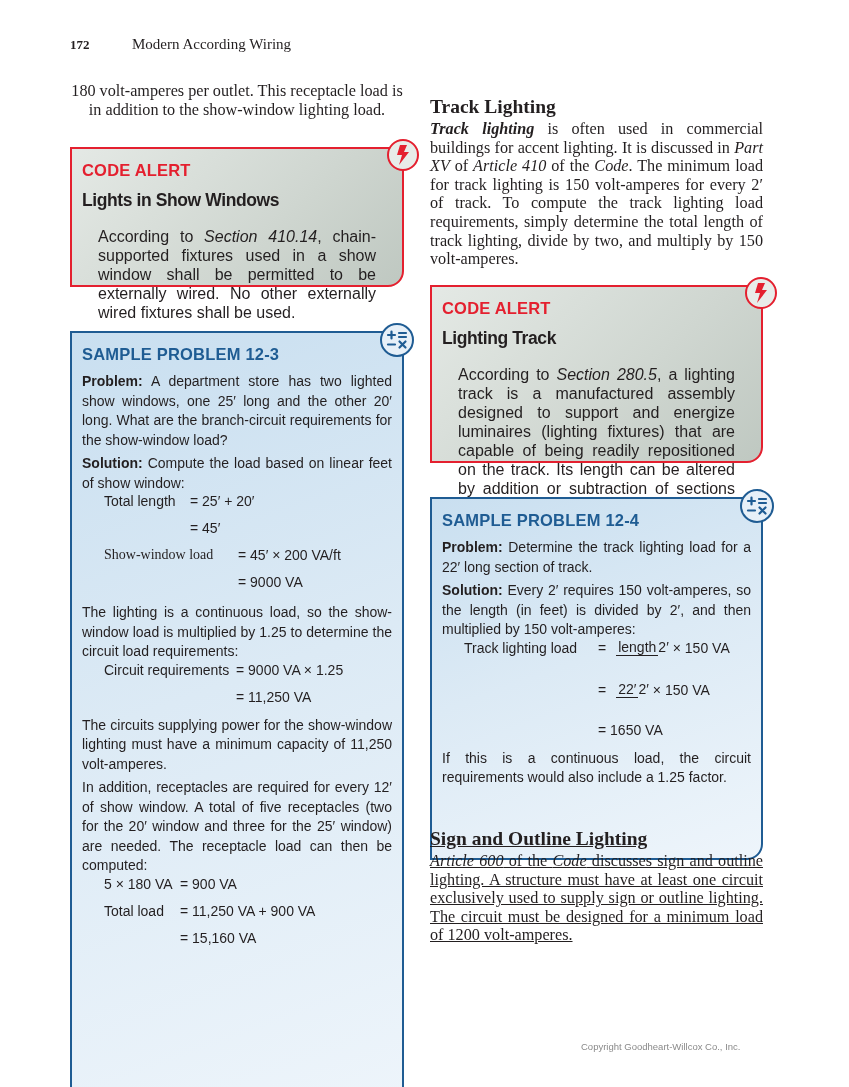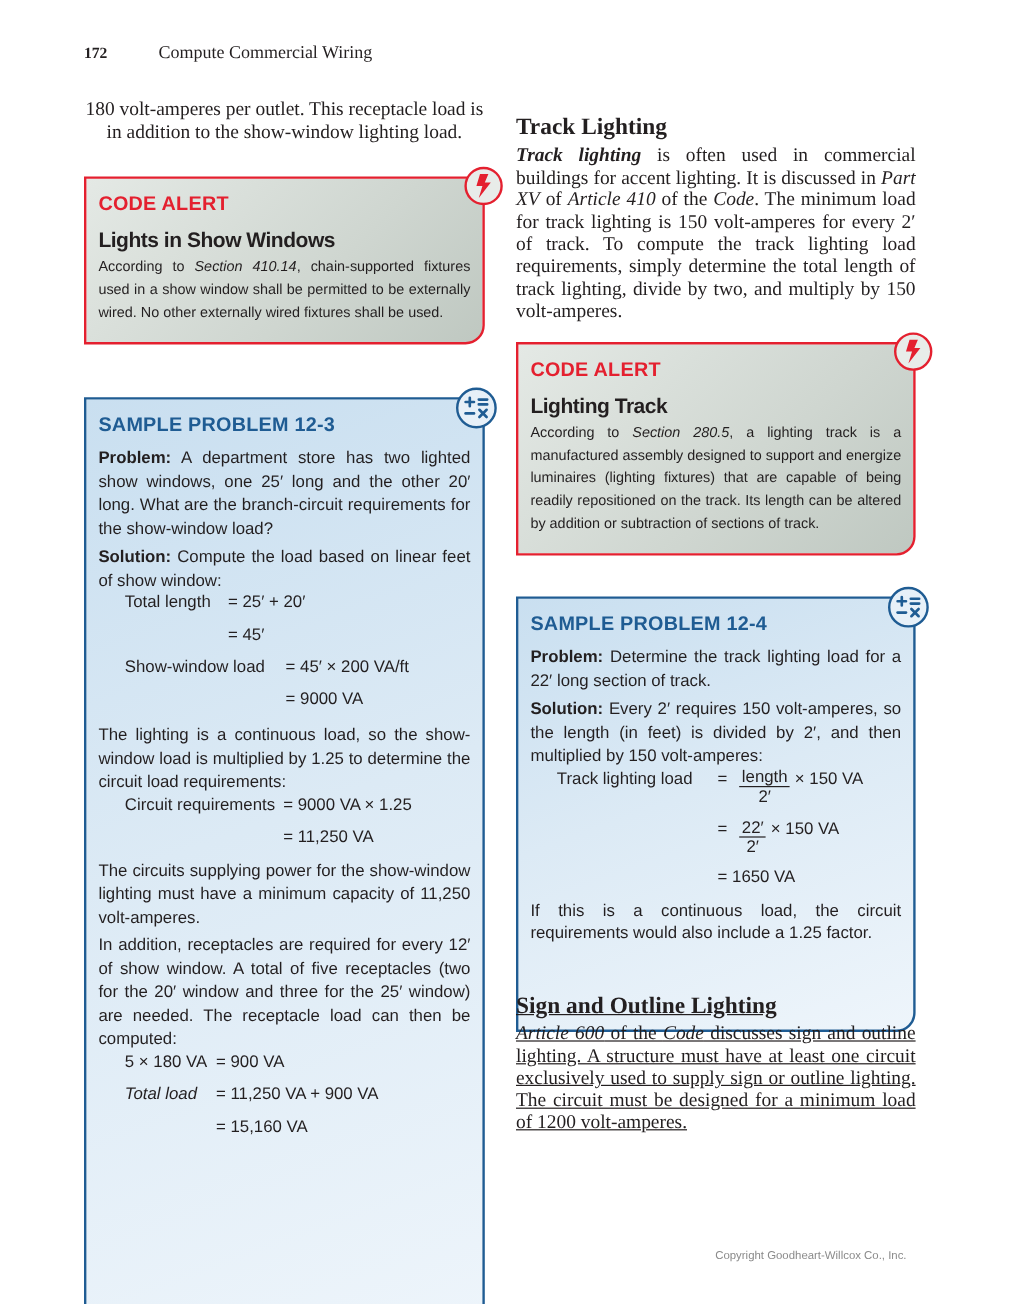--- a/index.html
+++ b/index.html
@@ -18,21 +18,21 @@
   h2.sec { margin: 0; font-size: 19.5px; font-weight: bold; line-height: 22px; }
 
   
   .alert {
     position: absolute; border: 2px solid #e4202f; border-bottom-right-radius: 16px;
     background: linear-gradient(135deg, #e4e9e5 0%, #cfd6d0 60%, #bfc8c1 100%);
     box-sizing: border-box; padding: 12px 10px 6px 10px;
   }
   .alert .tag { color: #e4202f; font-weight: bold; font-size: 16.5px; letter-spacing: 0.2px; margin: 0 0 10px 0; }
   .alert .title { font-weight: bold; font-size: 17.5px; color: #231f20; margin: 0 0 2px 0; letter-spacing: -0.4px; }
-  .alert .txt { font-size: 12px; line-height: 19px; text-align: justify; margin: 0; }
+  .alert .txt { font-size: 16px; line-height: 19px; text-align: justify; margin: 16px; }
   .alert-icon {
     position: absolute; width: 32px; height: 32px; border-radius: 50%;
     border: 2px solid #e4202f; background: #e8ece9; box-sizing: border-box;
     display: flex; align-items: center; justify-content: center;
   }
 
   
   .sample {
     position: absolute; border: 2px solid #1f5c93; border-bottom-right-radius: 16px;
     background: linear-gradient(160deg, #c9dff0 0%, #dceaf5 45%, #eef5fb 100%);
@@ -40,29 +40,29 @@
   }
   .sample .tag { color: #1f5c93; font-weight: bold; font-size: 16.5px; margin: 0 0 8px 0; letter-spacing: 0.2px; }
   .sample p { margin: 0 0 4px 0; font-size: 14px; line-height: 19.5px; text-align: justify; }
   .sample b { font-weight: bold; }
   .eq-row { display: flex; align-items: flex-start; height: 27px; font-size: 14px; padding-left: 22px; white-space: nowrap; }
   .sample-icon {
     position: absolute; width: 34px; height: 34px; border-radius: 50%;
     border: 2px solid #1f5c93; background: #e7f0f8; box-sizing: border-box;
     display: flex; align-items: center; justify-content: center;
   }
-  .frac { display: inline-flex; flex-direction: column; align-items: center; margin: 0 4px; line-height: 15px; }
+  .frac { display: inline-flex; flex-direction: row; align-items: center; margin: 0 4px; line-height: 15px; }
   .frac .num { border-bottom: 1px solid #231f20; padding: 0 2px; }
-  .copyright { position: absolute; left: 596px; top: 1041px; font-size: 9.5px; color: #8a8a8a; }
+  .copyright { position: absolute; left: 581px; top: 1041px; font-size: 9.5px; color: #8a8a8a; }
 </style>
 </head>
 <body>
 
 <div class="running-head serif">
-  <span class="pnum">172</span><span>Compute Commercial Wiring</span>
+  <span class="pnum">172</span><span>Modern According Wiring</span>
 </div>
 
 <div class="col col-left serif" style="top:82px;">
   <p class="body" style="text-align:center;">180 volt-amperes per outlet. This receptacle load is in addition to the show-window lighting load.</p>
 </div>
 
 <div class="alert sans" style="left:70px; top:147px; width:334px; height:140px;">
   <div class="tag">CODE ALERT</div>
   <div class="title">Lights in Show Windows</div>
   <p class="txt"><span>According to </span><i>Section 410.14</i><span>, chain-supported fixtures used in a show window shall be permitted to be externally wired. No other externally wired fixtures shall be used.</span></p>
@@ -81,21 +81,21 @@
   <div>
     <div class="eq-row">
         <span style="display:inline-block;width:80px;">Total length</span>
         <span style="padding-left:6px;">=  25′ + 20′</span>
       </div>
     <div class="eq-row">
         <span style="display:inline-block;width:80px;"></span>
         <span style="padding-left:6px;">=  45′</span>
       </div>
     <div class="eq-row">
-        <span style="display:inline-block;width:128px;">Show-window load</span>
+        <span style="display:inline-block;width:128px;font-family:Liberation Serif, serif;">Show-window load</span>
         <span style="padding-left:6px;">=  45′ × 200 VA/ft</span>
       </div>
     <div class="eq-row">
         <span style="display:inline-block;width:128px;"></span>
         <span style="padding-left:6px;">=  9000 VA</span>
       </div>
   </div>
 
   <p style="margin-top:2px;">The lighting is a continuous load, so the show-window load is multiplied by 1.25 to determine the circuit load requirements:</p>
 
@@ -112,21 +112,21 @@
 
   <p>The circuits supplying power for the show-window lighting must have a minimum capacity of 11,250 volt-amperes.</p>
   <p style="margin-bottom:0;">In addition, receptacles are required for every 12′ of show window. A total of five receptacles (two for the 20′ window and three for the 25′ window) are needed. The receptacle load can then be computed:</p>
 
   <div>
     <div class="eq-row">
         <span style="display:inline-block;width:76px;">5 × 180 VA</span>
         <span>=  900 VA</span>
       </div>
     <div class="eq-row">
-        <span style="display:inline-block;width:76px;font-style:italic;">Total load</span>
+        <span style="display:inline-block;width:76px;">Total load</span>
         <span>=  11,250 VA + 900 VA</span>
       </div>
     <div class="eq-row">
         <span style="display:inline-block;width:76px;"></span>
         <span>=  15,160 VA</span>
       </div>
   </div>
 </div>
 <div class="sample-icon sans" style="left:380px; top:323px;">
   <svg width="22" height="20" viewBox="0 0 22 20">

